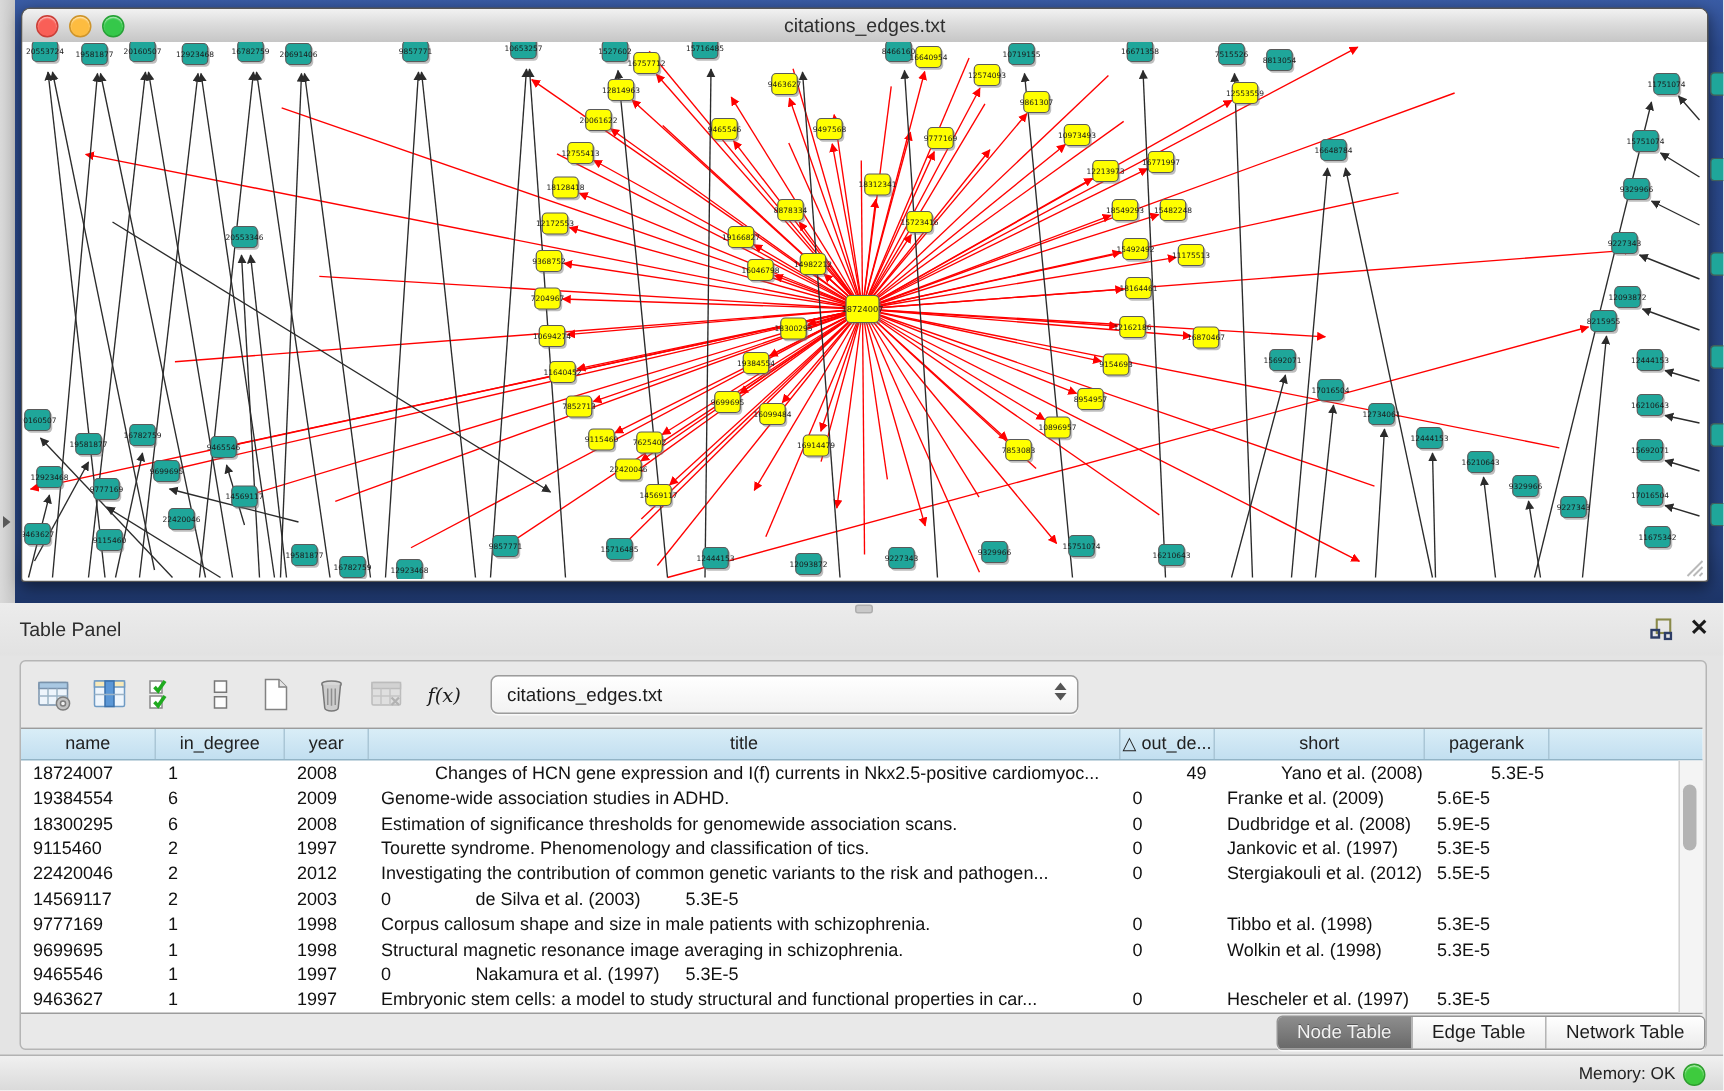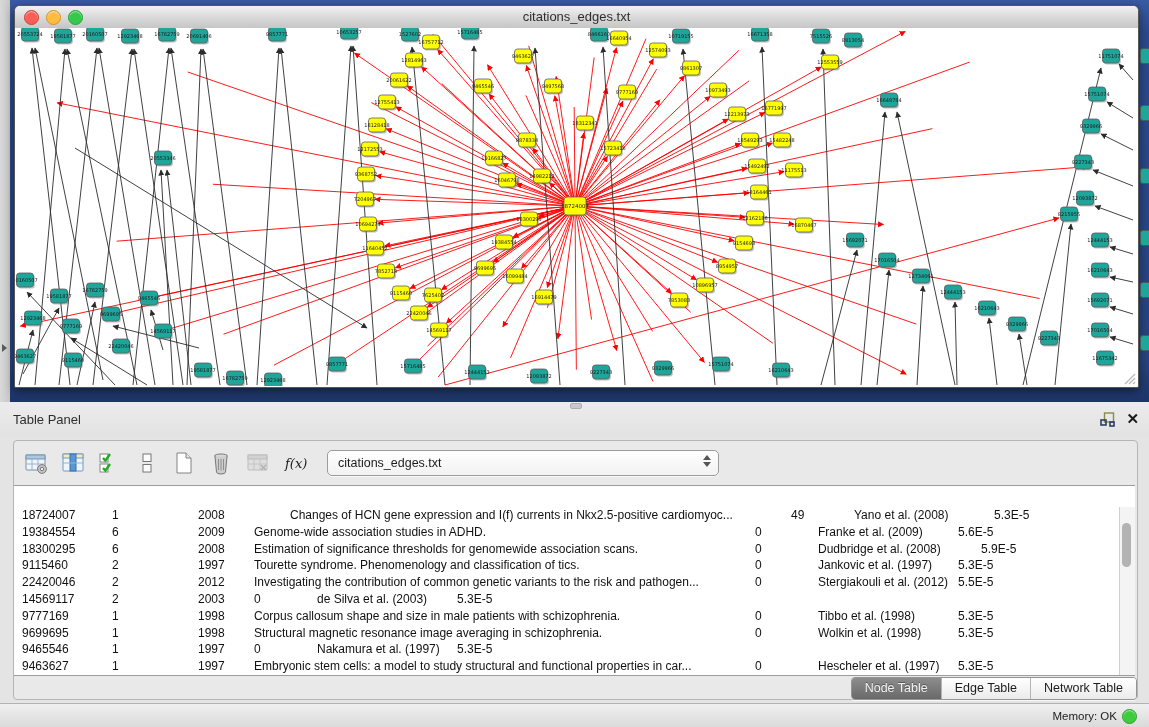--- a/index.html
+++ b/index.html
@@ -871,20 +871,30 @@
       <div class="combo">
         <span class="combo-text">citations_edges.txt</span>
         <span class="combo-arrows">
           <span class="tri-up"></span>
             <span class="tri-dn"></span>
         </span>
       </div>
     </div>
 
     <div class="table-wrap">
+      <div class="thead" id="thead">
+          <div class="th" style="width: 90px;">name</div>
+          <div class="th" style="width: 86px;">in_degree</div>
+          <div class="th" style="width: 56px;">year</div>
+          <div class="th" style="width: 501px;">title</div>
+          <div class="th" style="width: 63px;">△ out_de...</div>
+          <div class="th" style="width: 140px;">short</div>
+          <div class="th" style="width: 83px;">pagerank</div>
+          <div class="th" style="flex: 1 1 0%; border-right: none;"></div>
+        </div>
       <div class="tbody" id="tbody">
           <div class="tr">
             <div class="td" style="width: 90px;">18724007</div>
             <div class="td" style="width: 86px;">1</div>
             <div class="td" style="width: 56px;">2008</div>
             <div class="td" style="width: 501px; margin-left: 36px;">Changes of HCN gene expression and I(f) currents in Nkx2.5-positive cardiomyoc...</div>
             <div class="td" style="width: 63px;">49</div>
             <div class="td" style="width: 140px;">Yano et al. (2008)</div>
             <div class="td" style="width: 83px;">5.3E-5</div>
           </div>
@@ -897,21 +907,21 @@
             <div class="td" style="width: 140px;">Franke et al. (2009)</div>
             <div class="td" style="width: 83px;">5.6E-5</div>
           </div>
           <div class="tr">
             <div class="td" style="width: 90px;">18300295</div>
             <div class="td" style="width: 86px;">6</div>
             <div class="td" style="width: 56px;">2008</div>
             <div class="td" style="width: 501px;">Estimation of significance thresholds for genomewide association scans.</div>
             <div class="td" style="width: 63px;">0</div>
             <div class="td" style="width: 140px;">Dudbridge et al. (2008)</div>
-            <div class="td" style="width: 83px; margin-left: 23px;">5.9E-5</div>
+            <div class="td" style="width: 83px;">5.9E-5</div>
           </div>
           <div class="tr">
             <div class="td" style="width: 90px;">9115460</div>
             <div class="td" style="width: 86px;">2</div>
             <div class="td" style="width: 56px;">1997</div>
             <div class="td" style="width: 501px;">Tourette syndrome. Phenomenology and classification of tics.</div>
             <div class="td" style="width: 63px;">0</div>
             <div class="td" style="width: 140px;">Jankovic et al. (1997)</div>
             <div class="td" style="width: 83px;">5.3E-5</div>
           </div>

